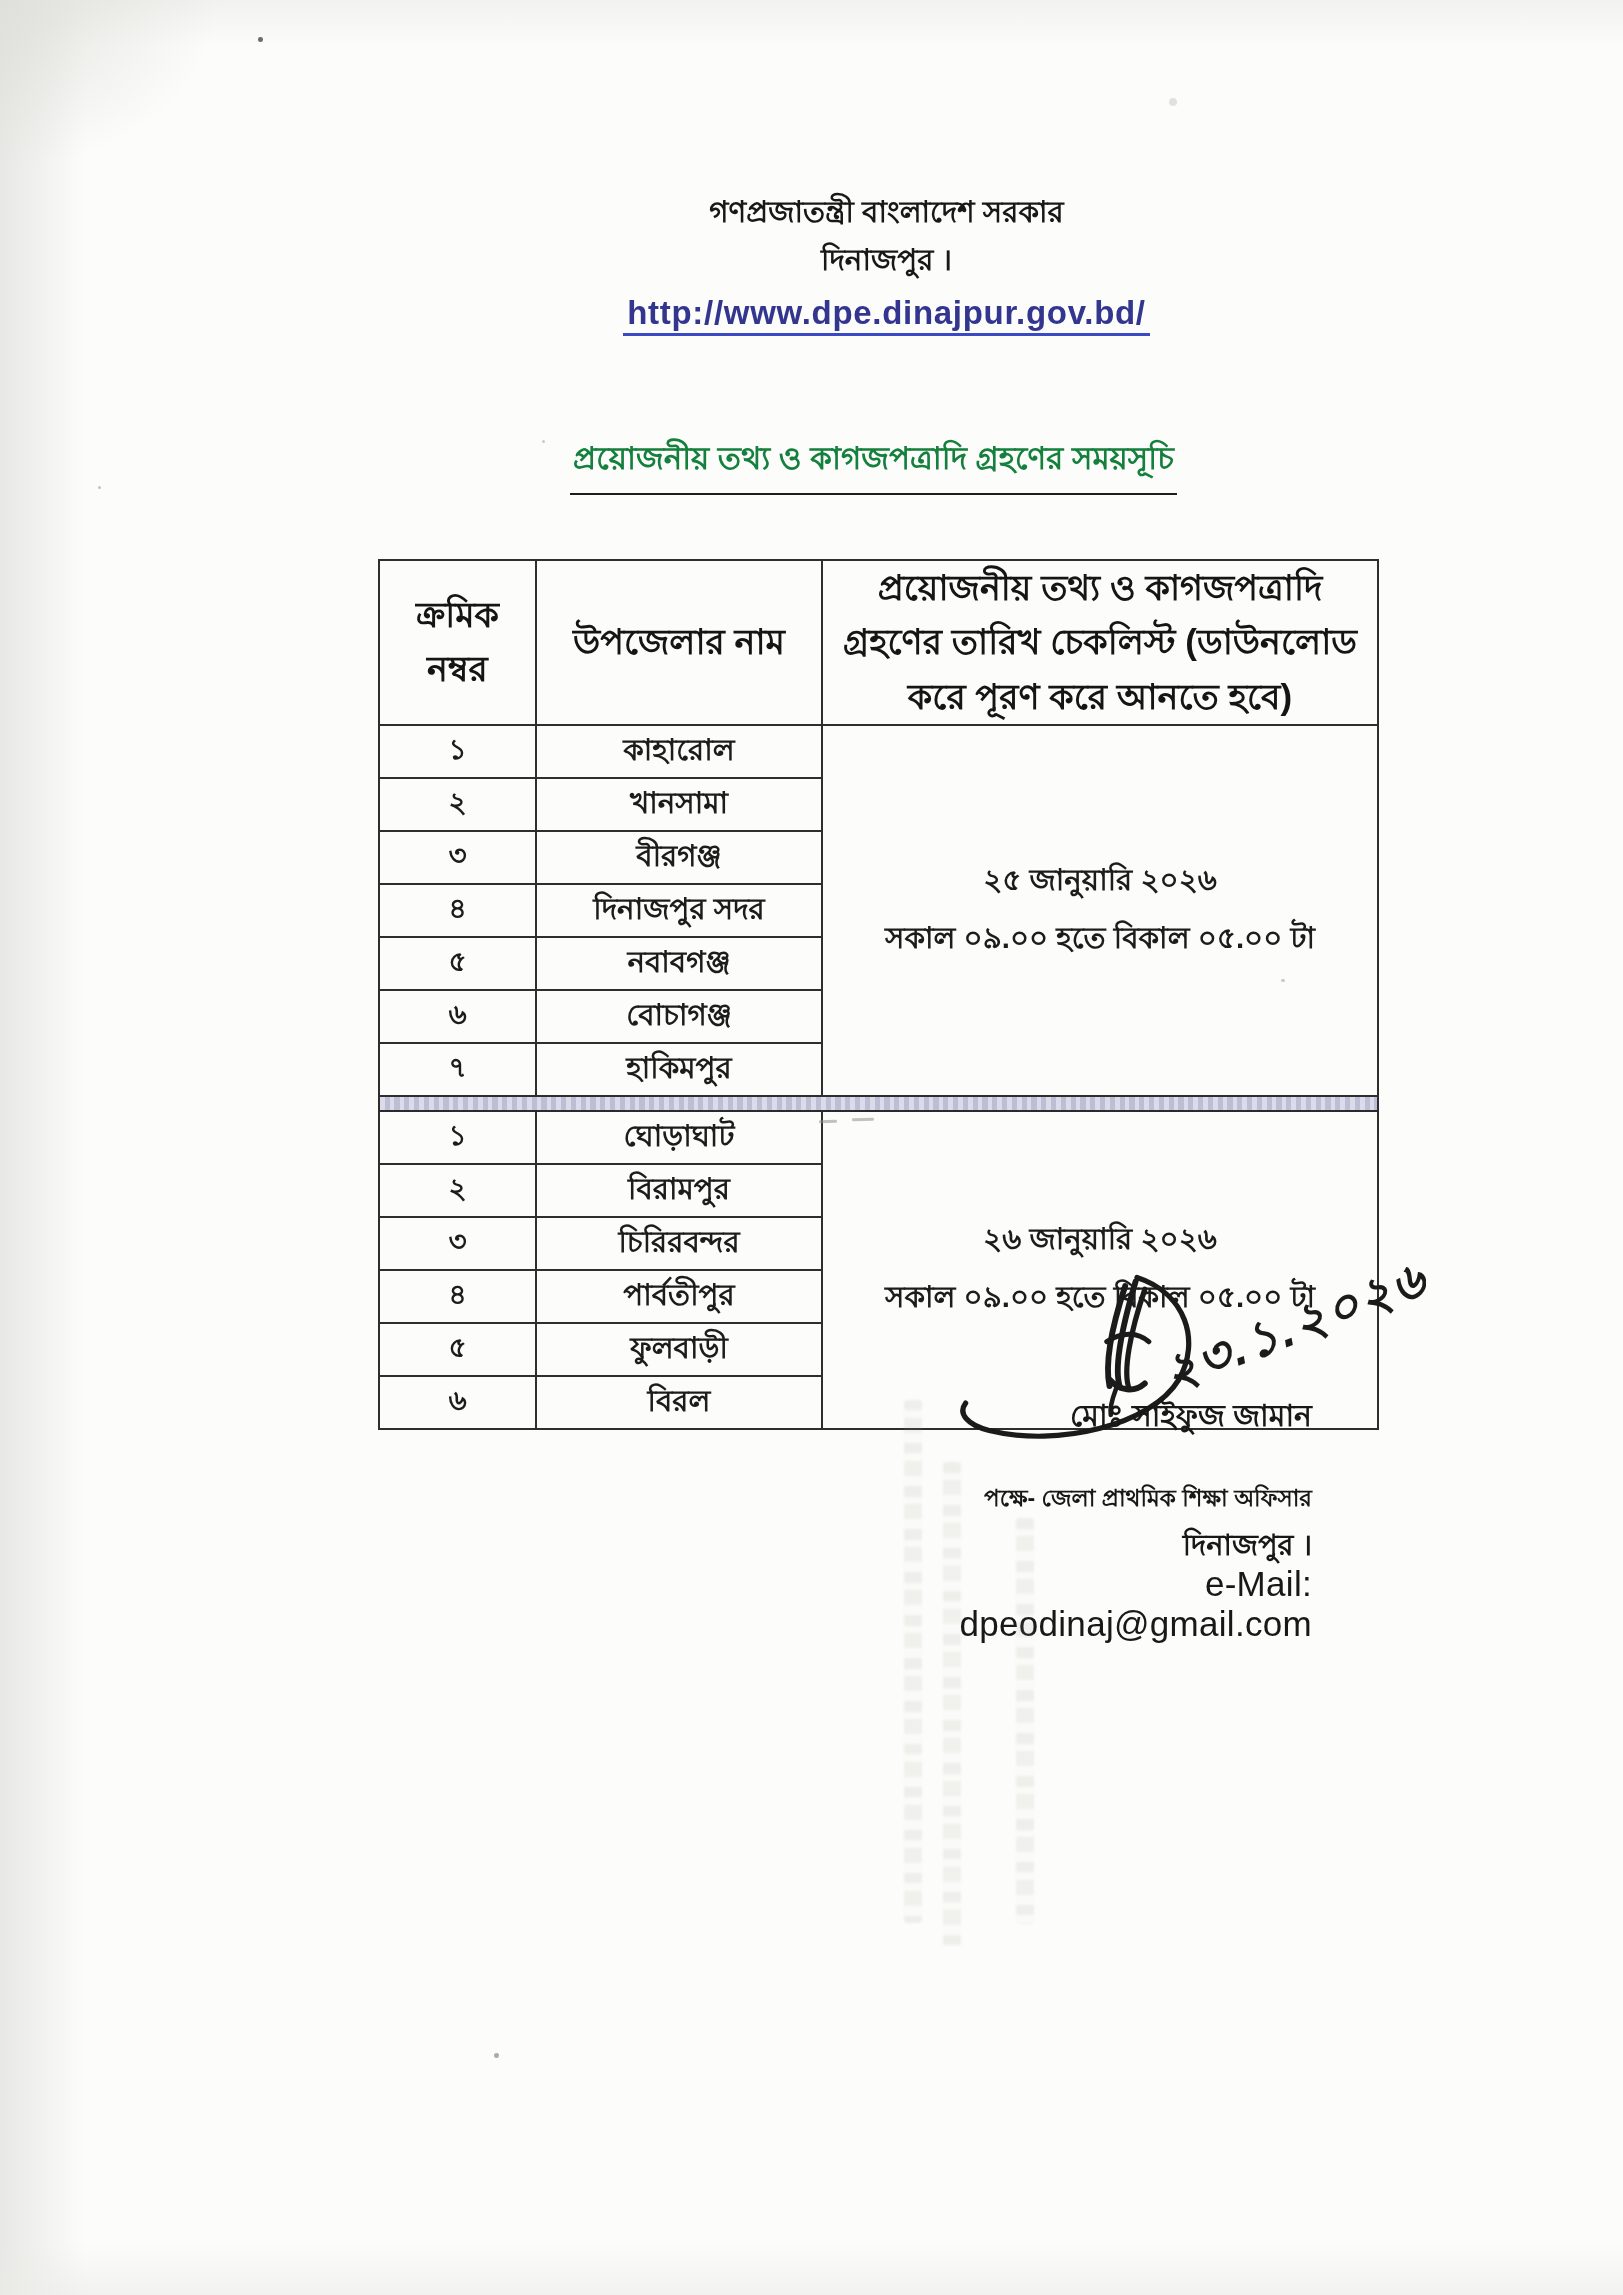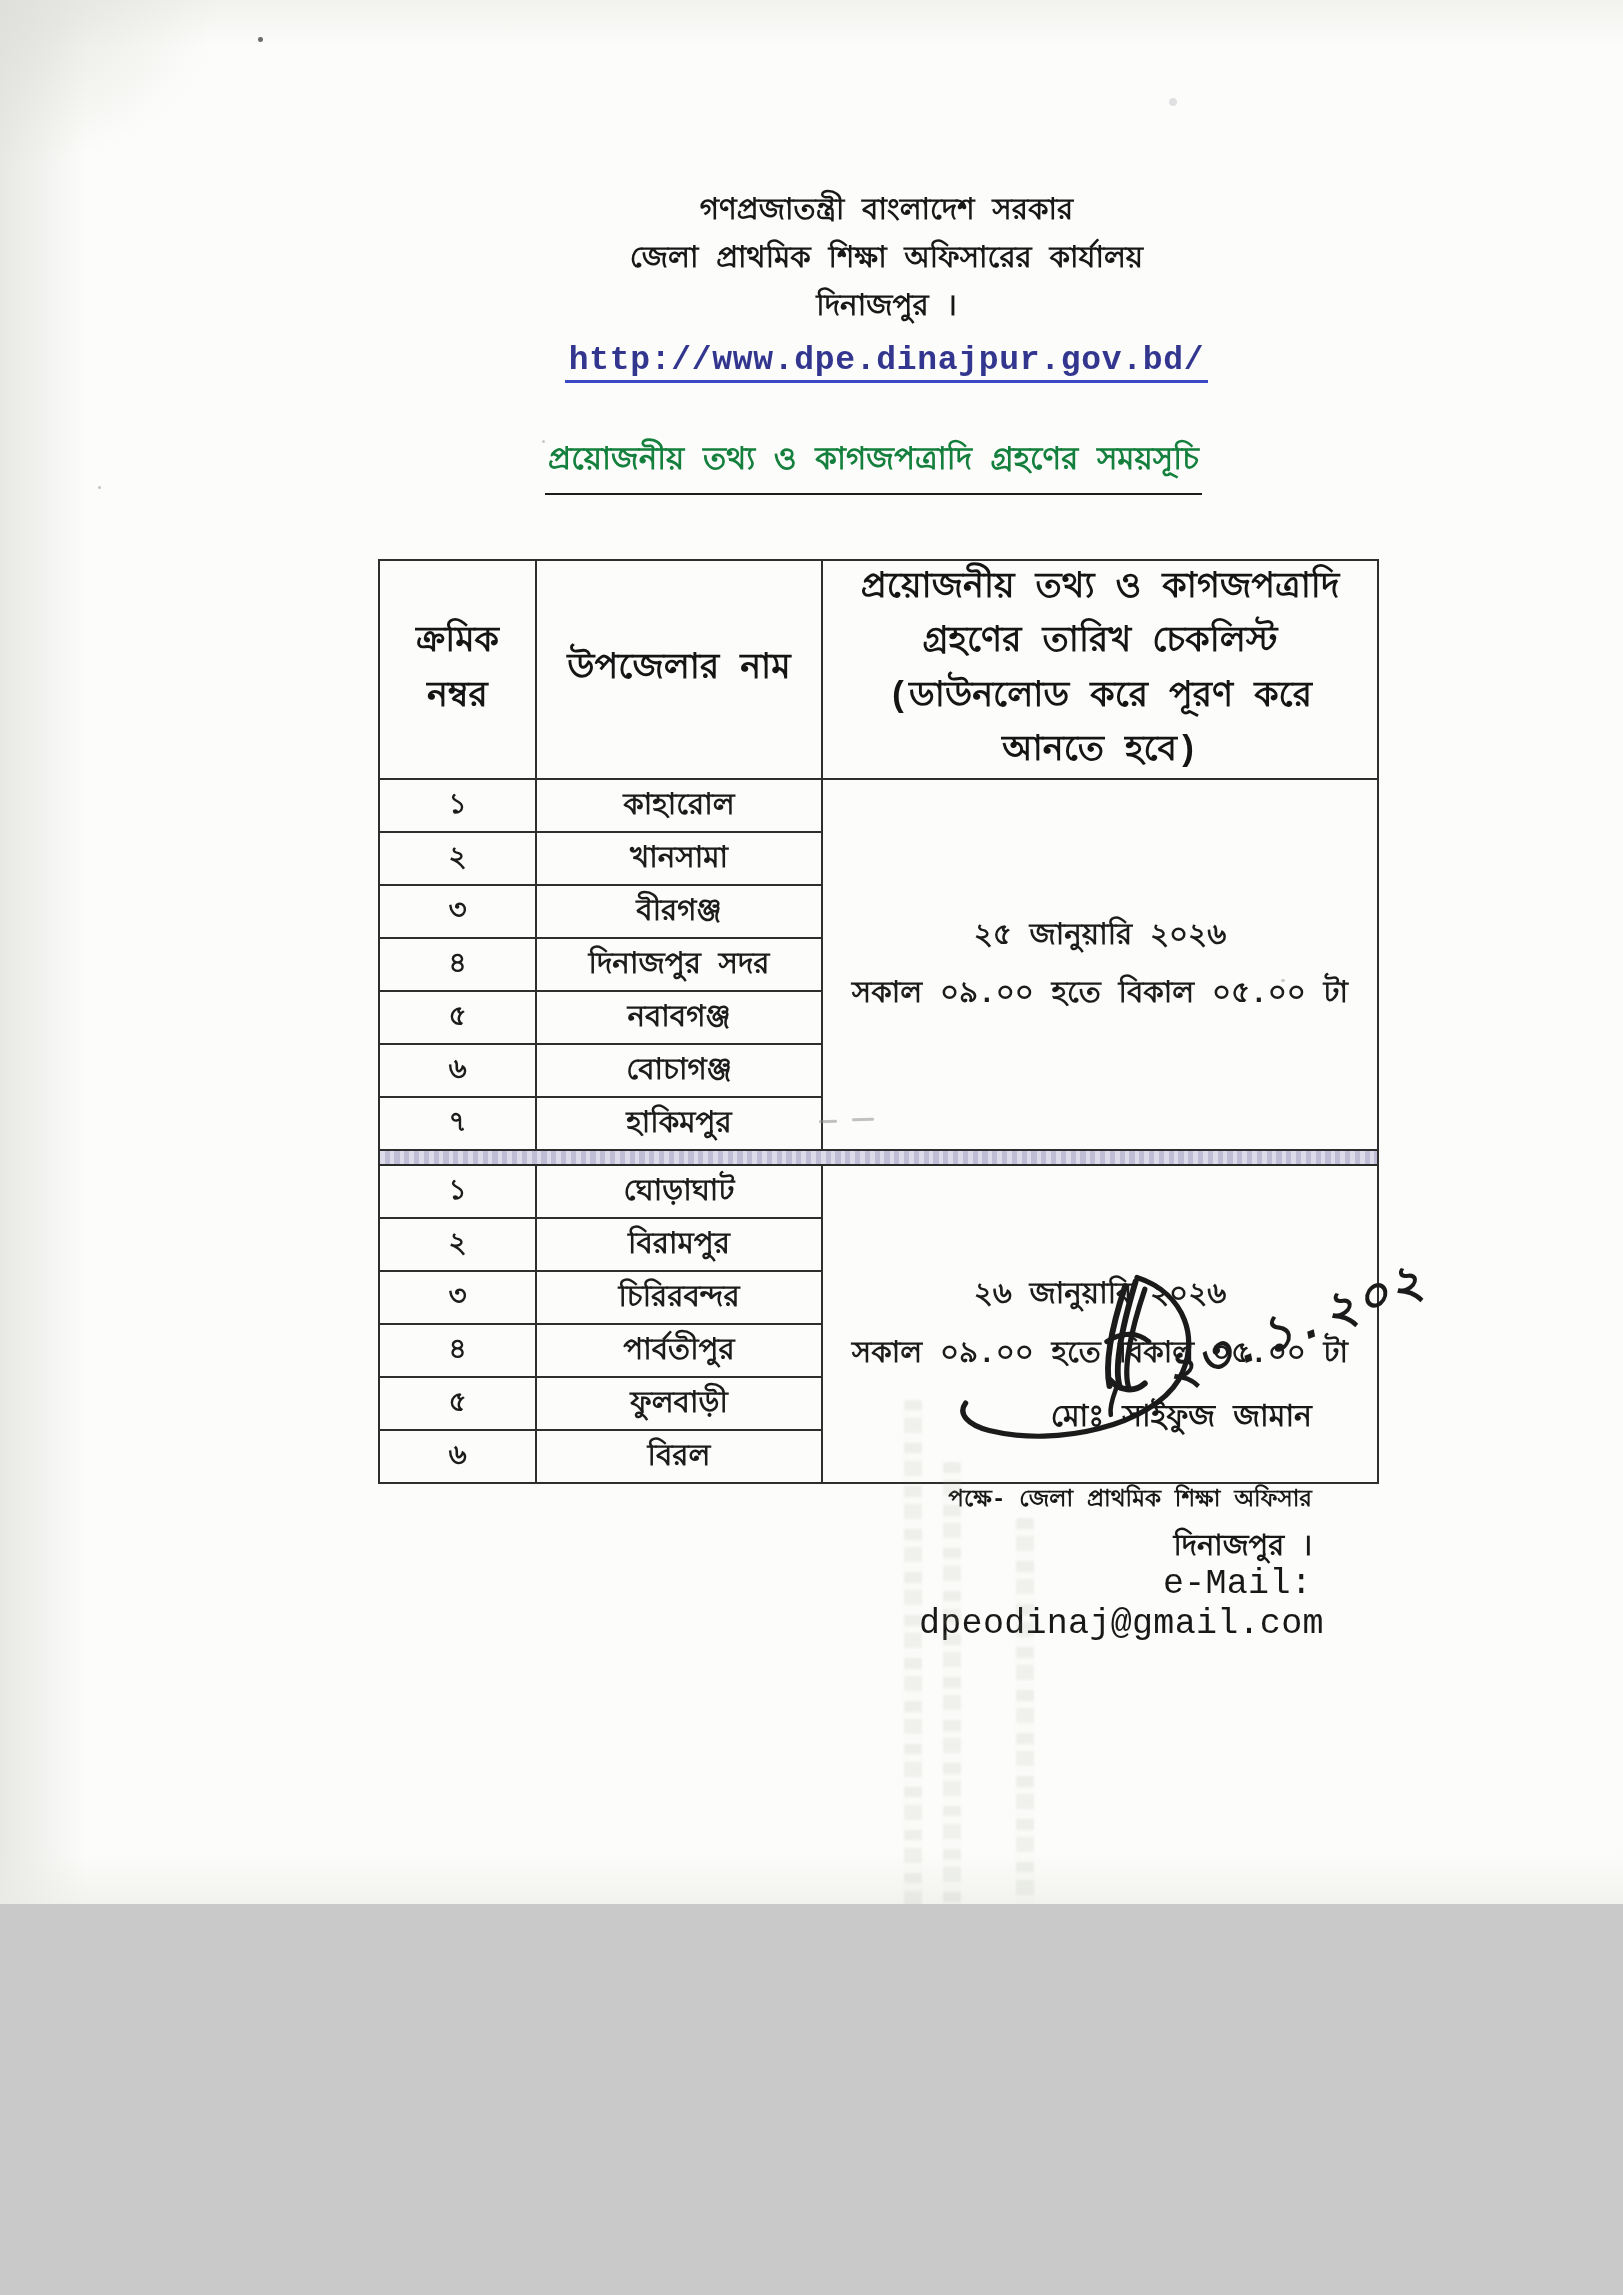--- a/index.html
+++ b/index.html
@@ -1,19 +1,19 @@
 <!DOCTYPE html>
 <html style="font-size:10.5px"><head>
 <meta charset="utf-8">
 <style>
   html,body { margin:0; padding:0; background:#c9c9c9; }
   .page {
-    position:relative; width:1623px; height:1904px;
+    position:relative; width:1623px; height:2295px;
     background:#fcfcfa; overflow:hidden;
-    font-family:Liberation Mono, monospace; color:#1c1c1c;
+    font-family:Liberation Sans, sans-serif; color:#1c1c1c;
   }
   
   .shade { position:absolute; pointer-events:none; }
   .shade-left  { left:0; top:0; width:85px; height:100%;
     background:linear-gradient(90deg,#e4e4e1 0%, rgba(228,228,225,0) 100%); opacity:.85; }
   .shade-top   { left:0; top:0; width:100%; height:46px;
     background:linear-gradient(180deg,#ededea 0%, rgba(237,237,234,0) 100%); opacity:.7; }
   .shade-bottom{ left:0; bottom:0; width:100%; height:52px;
     background:linear-gradient(0deg,#ebebe8 0%, rgba(235,235,232,0) 100%); opacity:.6; }
   .shade-corner{ left:0; top:0; width:222px; height:170px;
@@ -101,21 +101,20 @@
 
 <div class="page">
 
   <div class="shade shade-left"></div>
   <div class="shade shade-top"></div>
   <div class="shade shade-bottom"></div>
   <div class="shade shade-corner"></div>
 
   <div class="letterhead">
     <div class="lh-line">গণপ্রজাতন্ত্রী বাংলাদেশ সরকার</div>
-    <div class="lh-line">জেলা প্রাথমিক শিক্ষা অফিসারের কার্যালয়</div>
     <div class="lh-line">দিনাজপুর ।</div>
     <div>
       <a class="website" href="#">http://www.dpe.dinajpur.gov.bd/</a>
     </div>
   </div>
 
   <div class="doc-title-wrap">
     <span class="doc-title">প্রয়োজনীয় তথ্য ও কাগজপত্রাদি গ্রহণের সময়সূচি</span>
   </div>
 

